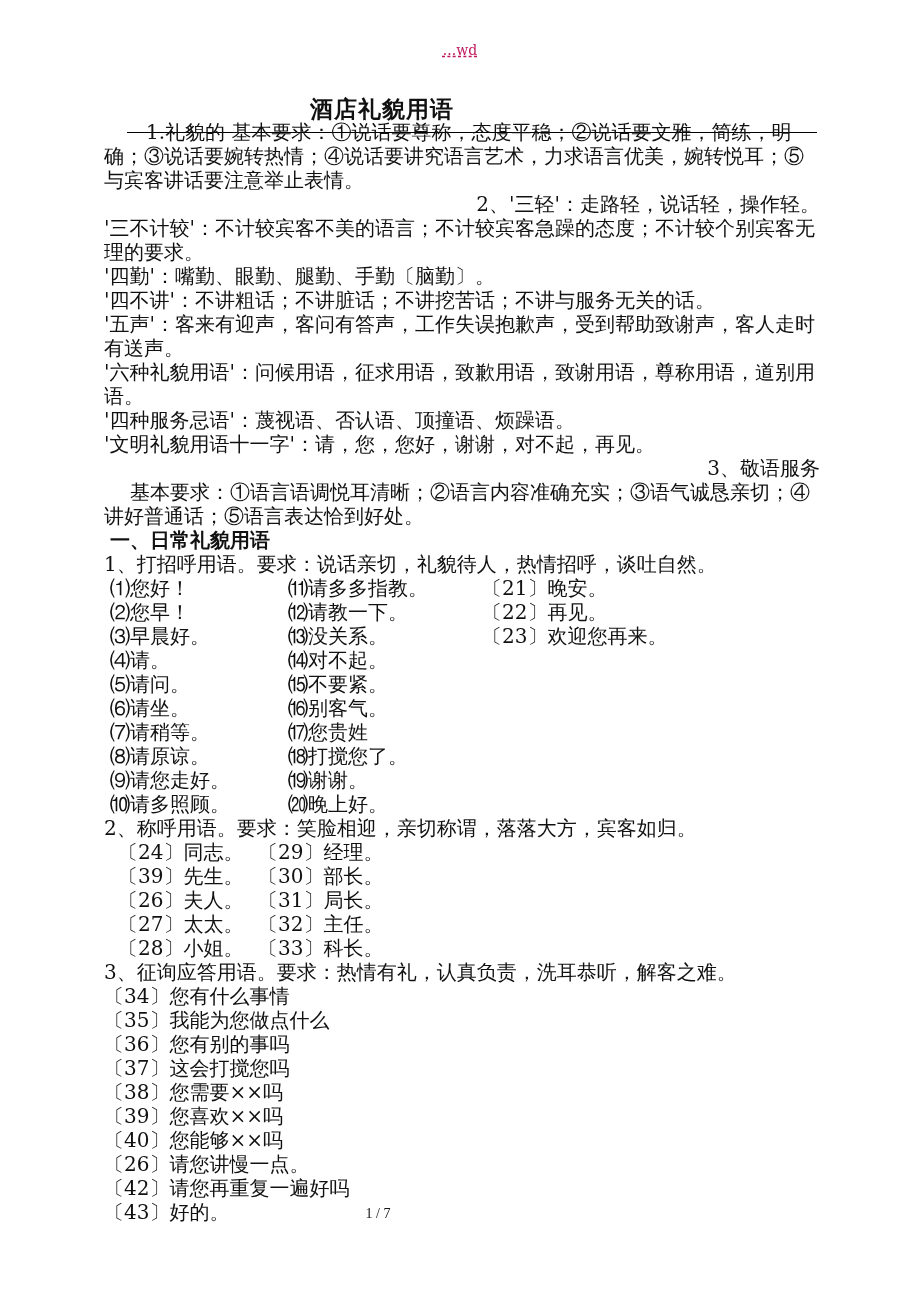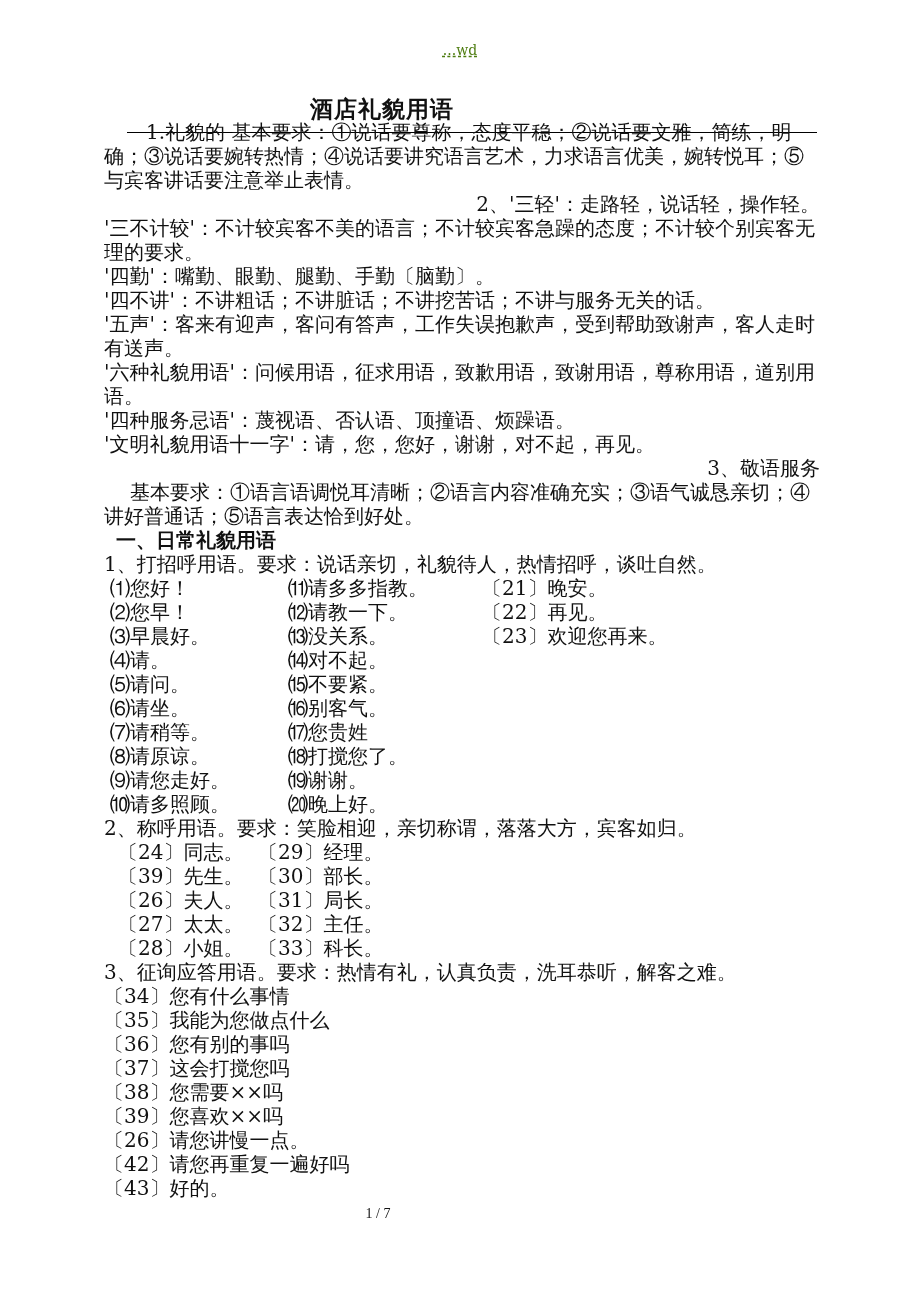--- a/index.html
+++ b/index.html
@@ -1,31 +1,31 @@
 <!DOCTYPE html>
 <html><head>
 <meta charset="utf-8">
 <style>
   html, body { margin: 0; padding: 0; background: #ffffff; }
   body { width: 920px; height: 1302px; position: relative; overflow: hidden;
          font-family: "DejaVu Serif", "Liberation Serif", serif; color: #111; }
   .header-link { position: absolute; top: 42px; left: 0; width: 920px; text-align: center;
-                 font-size: 14px; color: #4d7c0f; }
+                 font-size: 14px; color: #be185d; }
   .header-link span { text-decoration: underline; text-decoration-style: dashed; cursor: pointer; }
   .title { position: absolute; top: 94px; left: 0; width: 764px; text-align: center;
            font-size: 23px; font-weight: bold; font-family: "DejaVu Sans", sans-serif; letter-spacing: 1px; }
   .rule { position: absolute; top: 132px; left: 127px; width: 690px; height: 0;
           border-top: 1.5px solid #000; }
   .content { position: absolute; top: 120px; left: 104px; width: 716px;
              font-size: 20px; line-height: 24px; }
   .p { margin: 0; }
   .ind1 { text-indent: 42px; }
   .ind2 { text-indent: 32px; text-align: right; }
   .ind3 { text-indent: 26px; }
-  .heading { font-weight: bold; font-family: "DejaVu Sans", sans-serif; padding-left: 6px; margin-left: 6px; }
+  .heading { font-weight: bold; font-family: "DejaVu Sans", sans-serif; padding-left: 6px; }
   .grid3 { display: grid; grid-template-columns: 178px 194px 200px; padding-left: 6px; }
   .grid2 { display: grid; grid-template-columns: 140px 200px; padding-left: 14px; }
   .list1 { padding-left: 0; }
   .footer { position: absolute; top: 1206px; left: 0; width: 756px; text-align: center;
             font-size: 14px; font-family: "Liberation Serif", serif; }
 </style>
 </head>
 <body>
 
 <div class="header-link">
@@ -99,19 +99,20 @@
   </div>
 
   <p class="p">3、征询应答用语。要求：热情有礼，认真负责，洗耳恭听，解客之难。</p>
   <div class="list1">
     <div>〔34〕您有什么事情</div>
     <div>〔35〕我能为您做点什么</div>
     <div>〔36〕您有别的事吗</div>
     <div>〔37〕这会打搅您吗</div>
     <div>〔38〕您需要××吗</div>
     <div>〔39〕您喜欢××吗</div>
+    <div>〔40〕您能够××吗</div>
     <div>〔26〕请您讲慢一点。</div>
     <div>〔42〕请您再重复一遍好吗</div>
     <div>〔43〕好的。</div>
   </div>
 </div>
 
 <div class="footer">1 / 7</div>
 
 </body></html>

